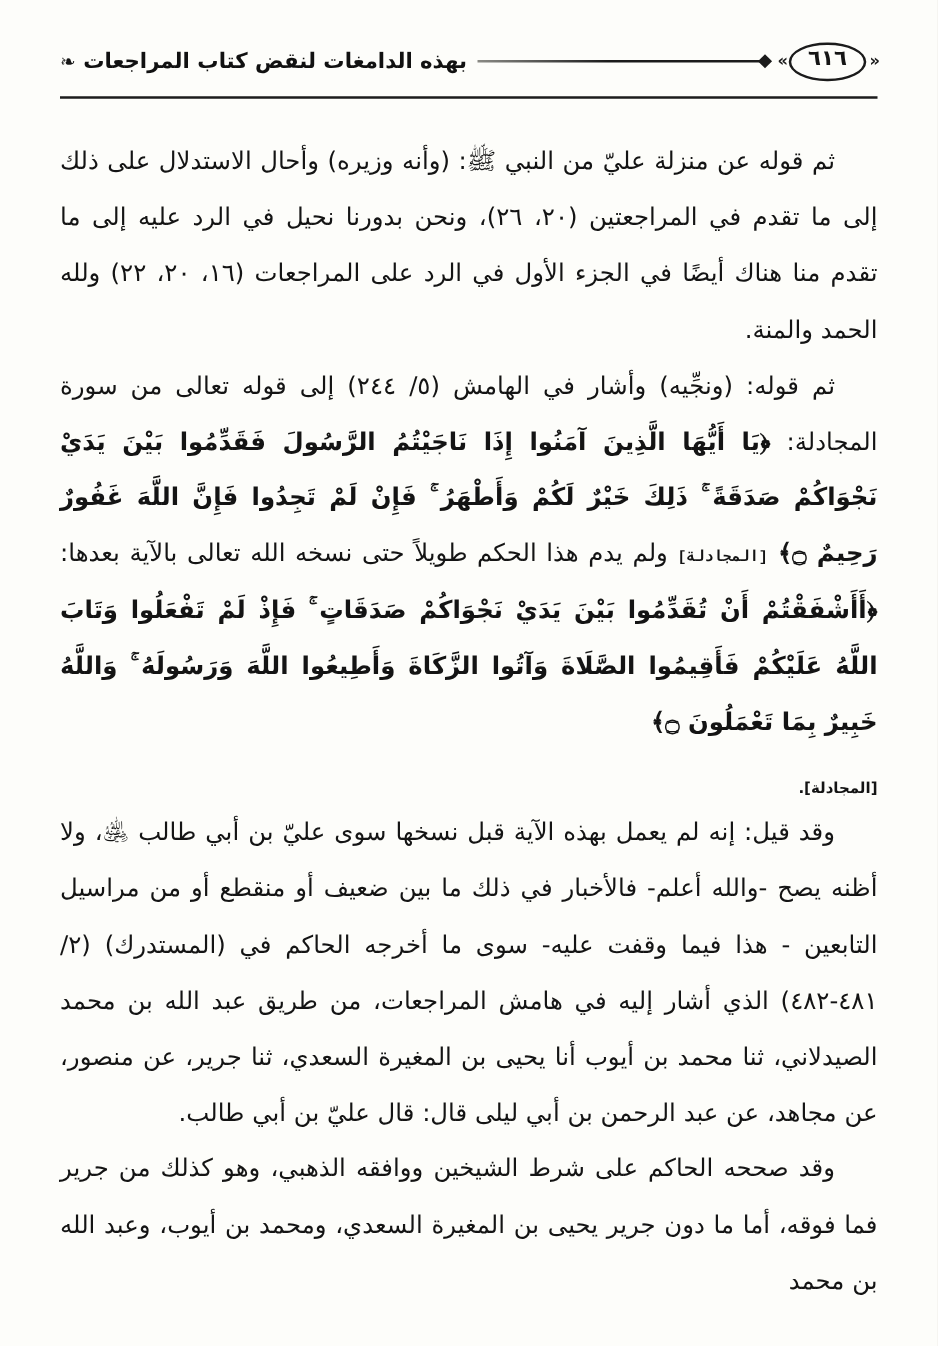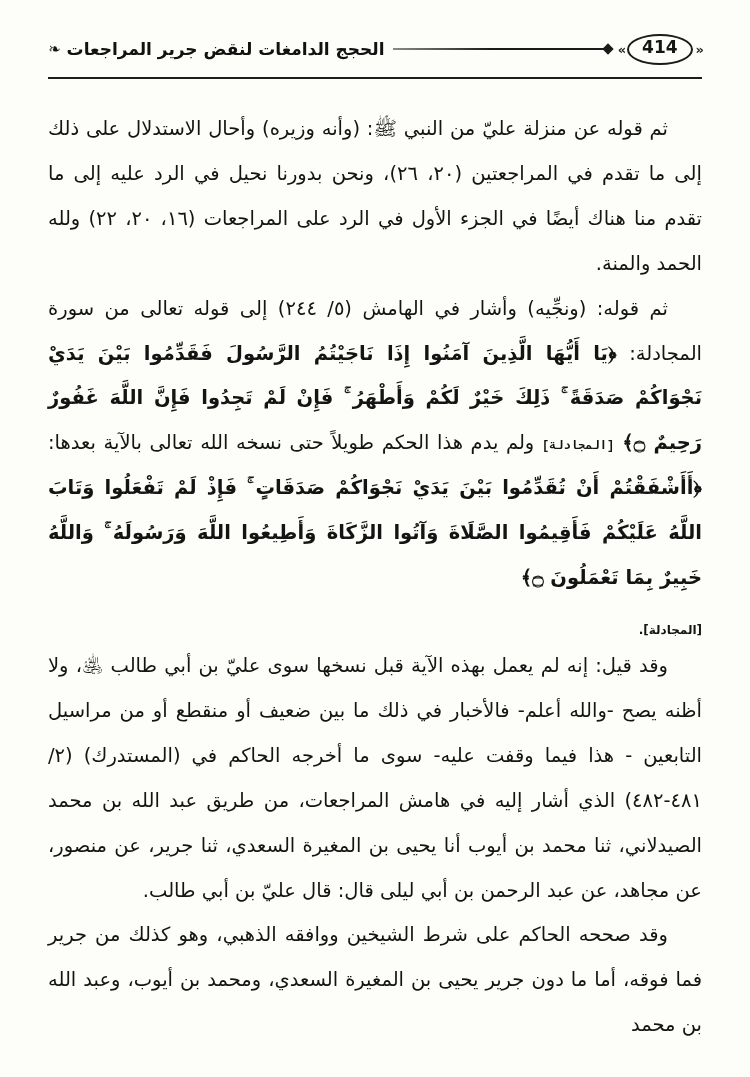--- a/index.html
+++ b/index.html
@@ -87,25 +87,25 @@
   }
 </style>
 </head>
 <body>
 
 <div class="page">
 
   <header class="page-header">
     <div class="page-number-badge">
       <span class="badge-orn">«</span>
-      <span class="page-number">414</span>
+      <span class="page-number">٦١٦</span>
       <span class="badge-orn">»</span>
     </div>
     <div class="header-swash"></div>
-    <span class="header-title">الحجج الدامغات لنقض جرير المراجعات</span>
+    <span class="header-title">بهذه الدامغات لنقض كتاب المراجعات</span>
     <span class="title-orn">❧</span>
   </header>
 
   <div class="header-rule"></div>
 
   <main class="text-block">
 
 
     <p class="para indent">
       <span>ثم قوله عن منزلة عليّ من النبي ﷺ: (وأنه وزيره) وأحال الاستدلال على ذلك إلى ما تقدم في المراجعتين (٢٠، ٢٦)، ونحن بدورنا نحيل في الرد عليه إلى ما تقدم منا هناك أيضًا في الجزء الأول في الرد على المراجعات (١٦، ٢٠، ٢٢) ولله الحمد والمنة.</span>

